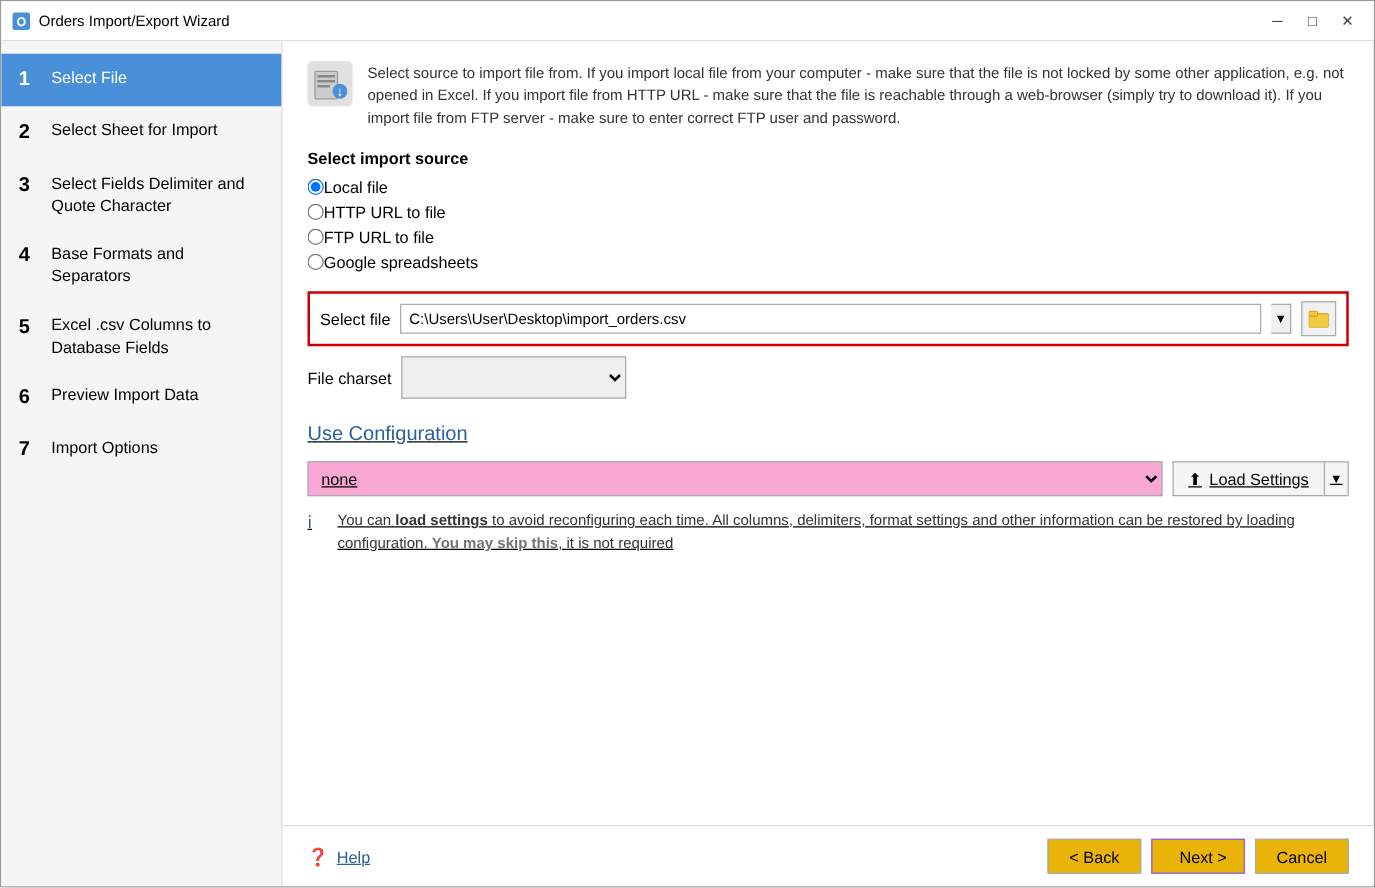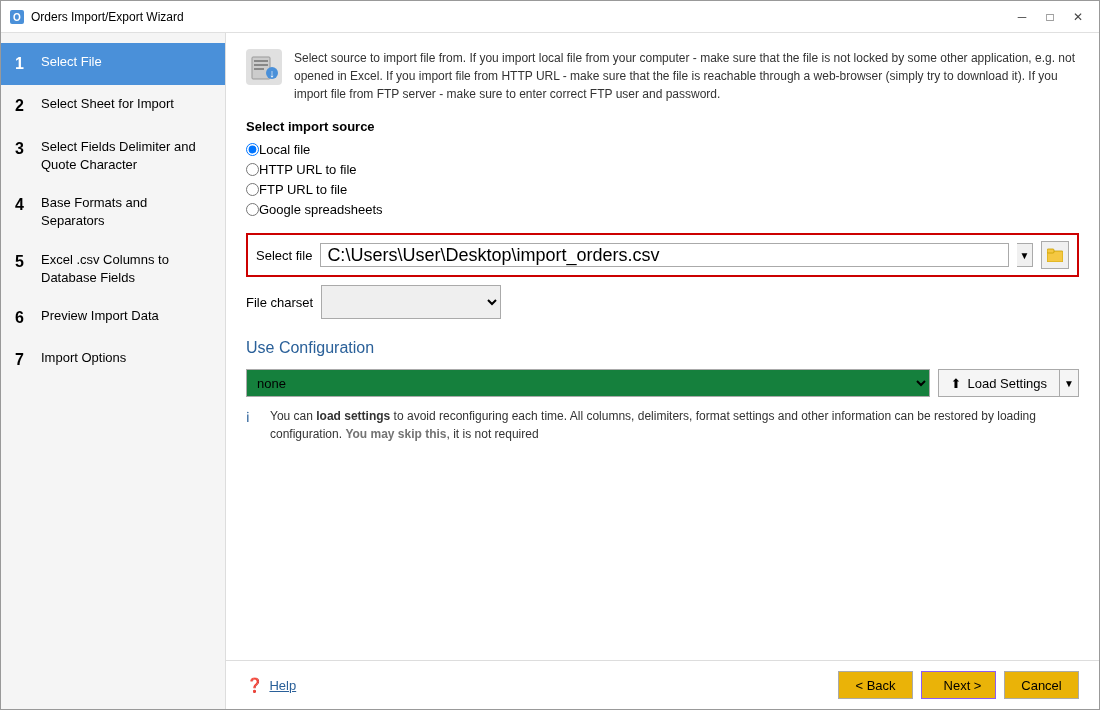--- a/index.html
+++ b/index.html
@@ -176,21 +176,21 @@
     }
     .select-file-label {
       font-size: 13px;
       white-space: nowrap;
       color: #000;
     }
     .select-file-input {
       flex: 1;
       border: 1px solid #aaa;
       padding: 3px 6px;
-      font-size: 18px;
+      font-size: 12px;
       height: 24px;
       outline: none;
     }
     .select-file-dropdown {
       width: 16px;
       height: 24px;
       border: 1px solid #aaa;
       border-left: none;
       background: #f0f0f0;
       cursor: pointer;
@@ -225,40 +225,41 @@
       width: 180px;
       height: 24px;
       border: 1px solid #aaa;
       padding: 16px 4px;
       font-size: 12px;
       cursor: pointer;
     }
 
     .use-config-section {
       margin-top: 18px;
+      text-decoration: underline;
     }
     .use-config-title {
       font-size: 16px;
       color: #2a6099;
       font-weight: 400;
       margin-bottom: 12px;
     }
     .config-row {
       display: flex;
       gap: 8px;
       margin-bottom: 10px;
     }
     .config-select {
       flex: 1;
       height: 28px;
       border: 1px solid #aaa;
       padding: 0 6px;
       font-size: 13px;
       cursor: pointer;
-      background: #15803d;
+      background: #f9a8d4;
     }
     .load-settings-group {
       display: flex;
     }
     .load-settings-btn {
       height: 28px;
       padding: 0 12px;
       border: 1px solid #aaa;
       border-right: none;
       background: #f5f5f5;

